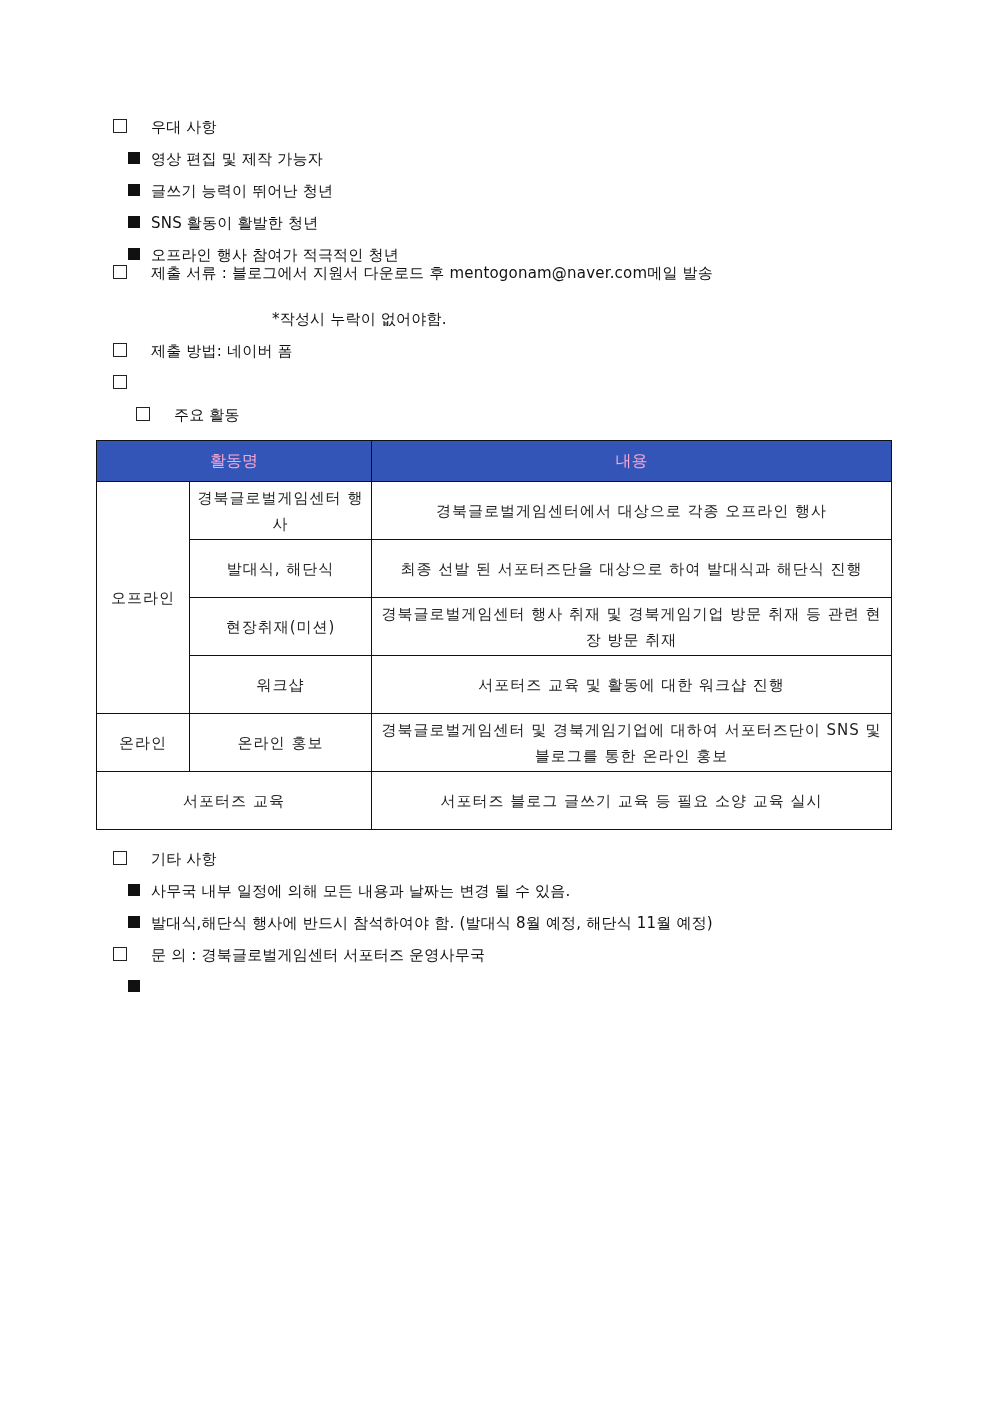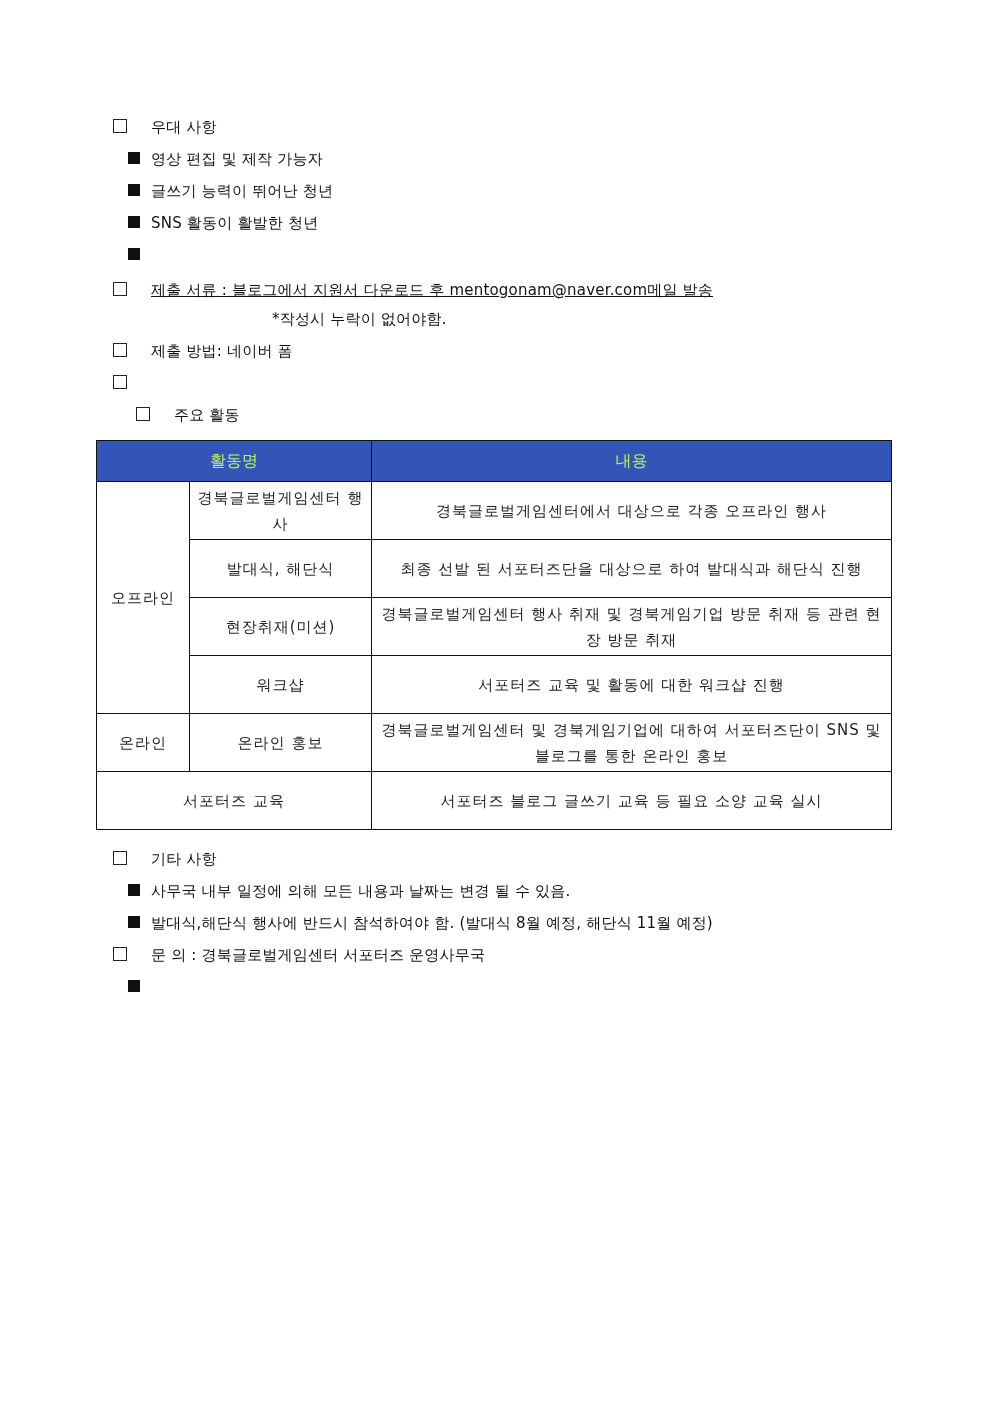--- a/index.html
+++ b/index.html
@@ -6,44 +6,44 @@
   body { width:992px; height:1403px; position:relative; overflow:hidden;
          font-family:"DejaVu Sans", sans-serif; color:#111; }
   .line { position:absolute; font-size:15px; line-height:32px; white-space:nowrap; letter-spacing:0.2px; }
   .sq { display:inline-block; width:14px; height:14px; border:1.5px solid #222; vertical-align:-1px; margin-right:24px; box-sizing:border-box; }
   .blk { display:inline-block; width:12px; height:12px; background:#111; vertical-align:0px; margin-right:11px; }
   .lvl1 { left:113px; }
   .lvl2 { left:128px; }
   table.acts { position:absolute; left:96px; top:440px; width:795px; border-collapse:collapse; table-layout:fixed;
                font-size:15px; color:#222; }
   table.acts td, table.acts th { border:1.5px solid #111; text-align:center; vertical-align:middle; padding:0 6px; line-height:26px; }
-  table.acts th { background:#3355B8; color:#bef264; font-weight:normal; height:40px; font-size:16px; }
+  table.acts th { background:#3355B8; color:#f9a8d4; font-weight:normal; height:40px; font-size:16px; }
   table.acts td { height:57px; }
   .spaced { letter-spacing:1px; }
 </style>
 </head>
 <body>
 
 <div class="line lvl1" style="top:111px;">
   <span class="sq"></span><span>우대 사항</span>
 </div>
 <div class="line lvl2" style="top:143px;">
   <span class="blk"></span><span>영상 편집 및 제작 가능자</span>
 </div>
 <div class="line lvl2" style="top:175px;">
   <span class="blk"></span><span>글쓰기 능력이 뛰어난 청년</span>
 </div>
 <div class="line lvl2" style="top:207px;">
   <span class="blk"></span><span>SNS 활동이 활발한 청년</span>
 </div>
 <div class="line lvl2" style="top:239px;">
-  <span class="blk"></span>
+  <span class="blk"></span><span>오프라인 행사 참여가 적극적인 청년</span>
 </div>
 
-<div class="line lvl1" style="top:274px;text-decoration:underline;">
+<div class="line lvl1" style="top:257px;">
   <span class="sq"></span><span>제출 서류 : 블로그에서 지원서 다운로드 후 mentogonam@naver.com메일 발송</span>
 </div>
 <div class="line" style="top:303px; left:272px;">*작성시 누락이 없어야함.</div>
 
 <div class="line lvl1" style="top:335px;">
   <span class="sq"></span><span>제출 방법: 네이버 폼</span>
 </div>
 
 <div class="line lvl1" style="top:367px;">
   <span class="sq"></span>

